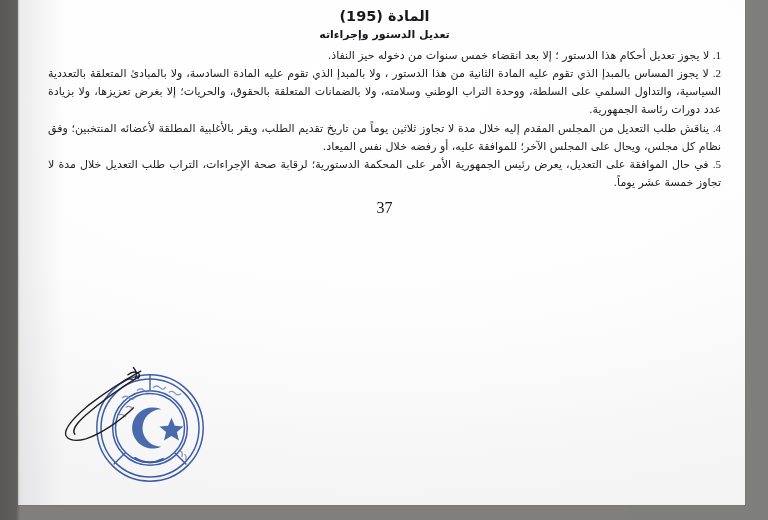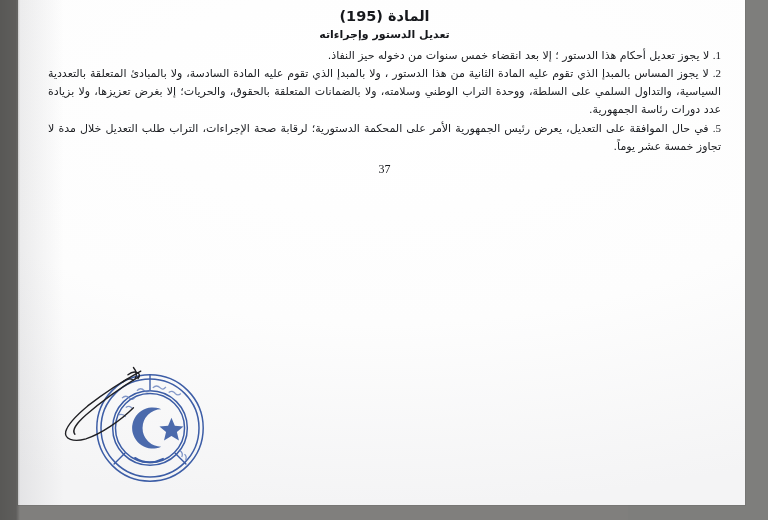--- a/index.html
+++ b/index.html
@@ -101,21 +101,21 @@
   }
   .clause-num {
     font-family: "Liberation Serif", "DejaVu Serif", serif;
     font-weight: normal;
   }
 
   .page-number {
     margin-top: 7px;
     text-align: center;
     font-family: "Liberation Serif", "DejaVu Serif", serif;
-    font-size: 12px;
+    font-size: 16px;
     color: #15171b;
     direction: ltr;
   }
 
   
   .seal {
     position: absolute;
     left: 76px;
     top: 372px;
     width: 112px;
@@ -155,20 +155,24 @@
           <span class="clause-num">1.</span>
           <span>لا يجوز تعديل أحكام هذا الدستور ؛ إلا بعد انقضاء خمس سنوات من دخوله حيز النفاذ.</span>
         </p>
 
         <p class="clause">
           <span class="clause-num">2.</span>
           <span>لا يجوز المساس بالمبدإ الذي تقوم عليه المادة الثانية من هذا الدستور ، ولا بالمبدإ الذي تقوم عليه المادة السادسة، ولا بالمبادئ المتعلقة بالتعددية السياسية، والتداول السلمي على السلطة، ووحدة التراب الوطني وسلامته، ولا بالضمانات المتعلقة بالحقوق، والحريات؛ إلا بغرض تعزيزها، ولا بزيادة عدد دورات رئاسة الجمهورية.</span>
         </p>
 
 
+        <p class="clause">
+          <span class="clause-num">4.</span>
+          <span>يناقش طلب التعديل من المجلس المقدم إليه خلال مدة لا تجاوز ثلاثين يوماً من تاريخ تقديم الطلب، ويقر بالأغلبية المطلقة لأعضائه المنتخبين؛ وفق نظام كل مجلس، ويحال على المجلس الآخر؛ للموافقة عليه، أو رفضه خلال نفس الميعاد.</span>
+        </p>
 
         <p class="clause">
           <span class="clause-num">5.</span>
           <span>في حال الموافقة على التعديل، يعرض رئيس الجمهورية الأمر على المحكمة الدستورية؛ لرقابة صحة الإجراءات، التراب طلب التعديل خلال مدة لا تجاوز خمسة عشر يوماً.</span>
         </p>
 
 
 
       </div>
 

